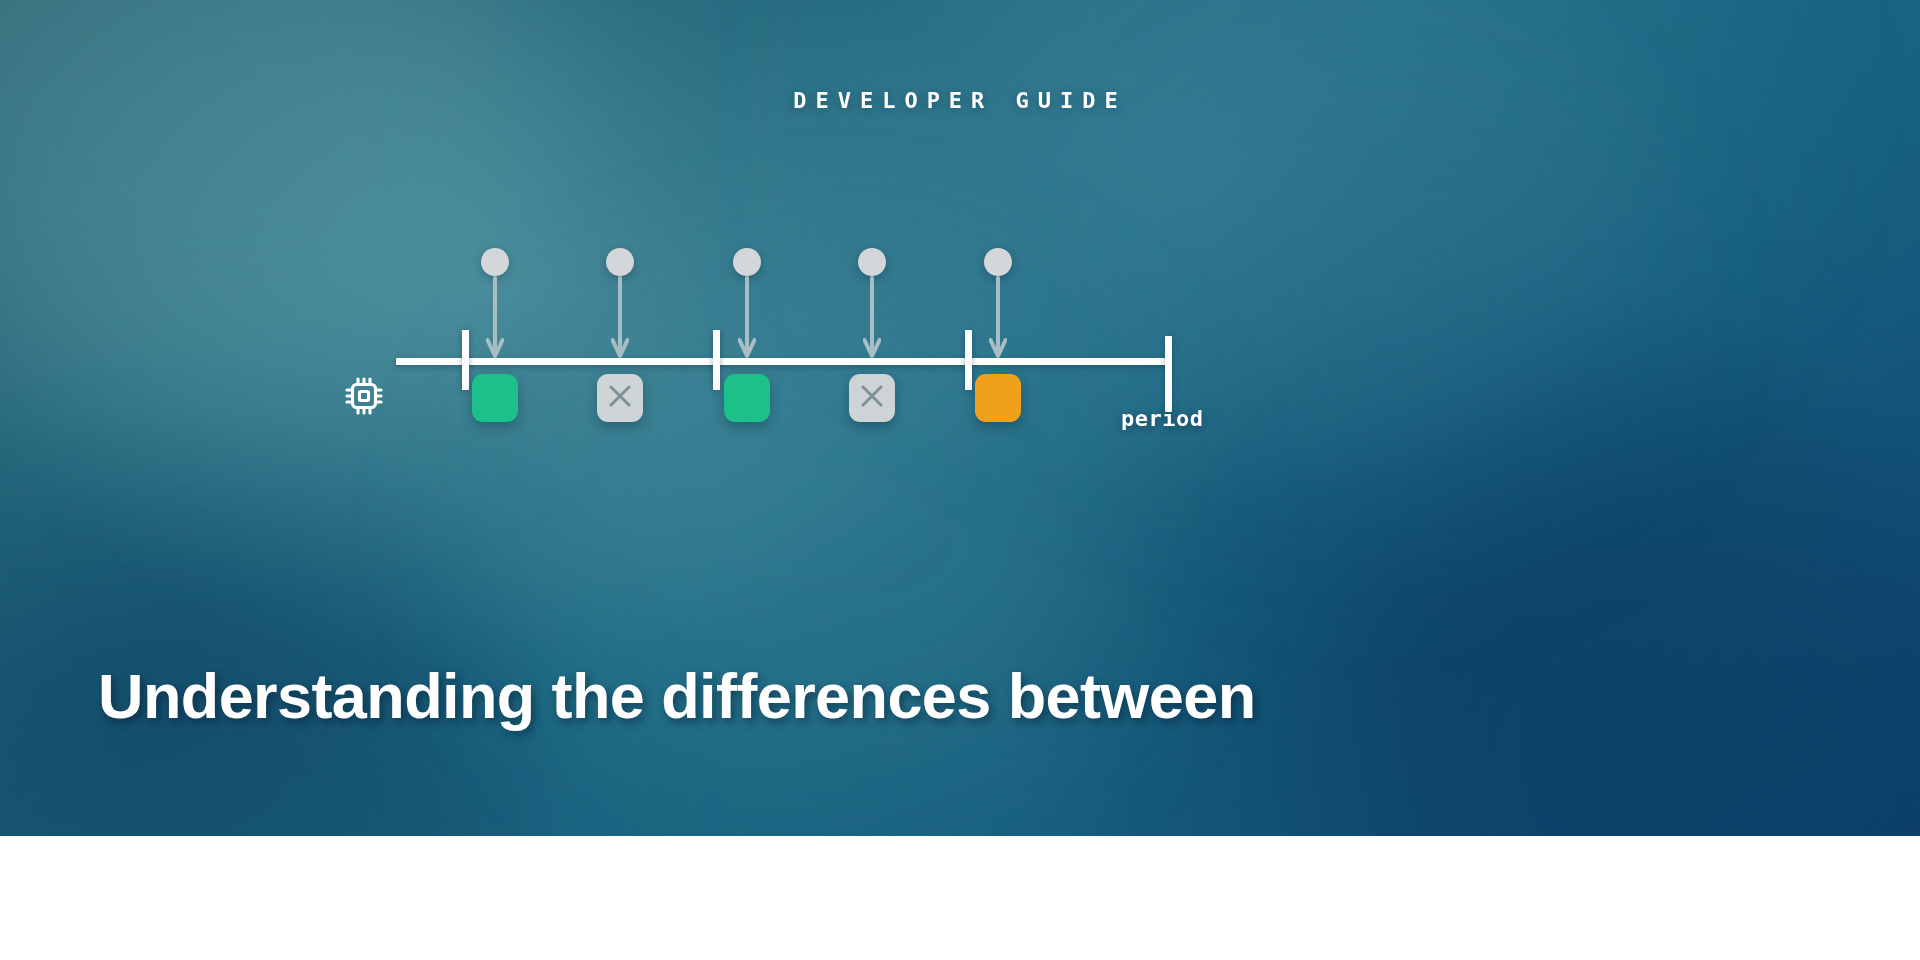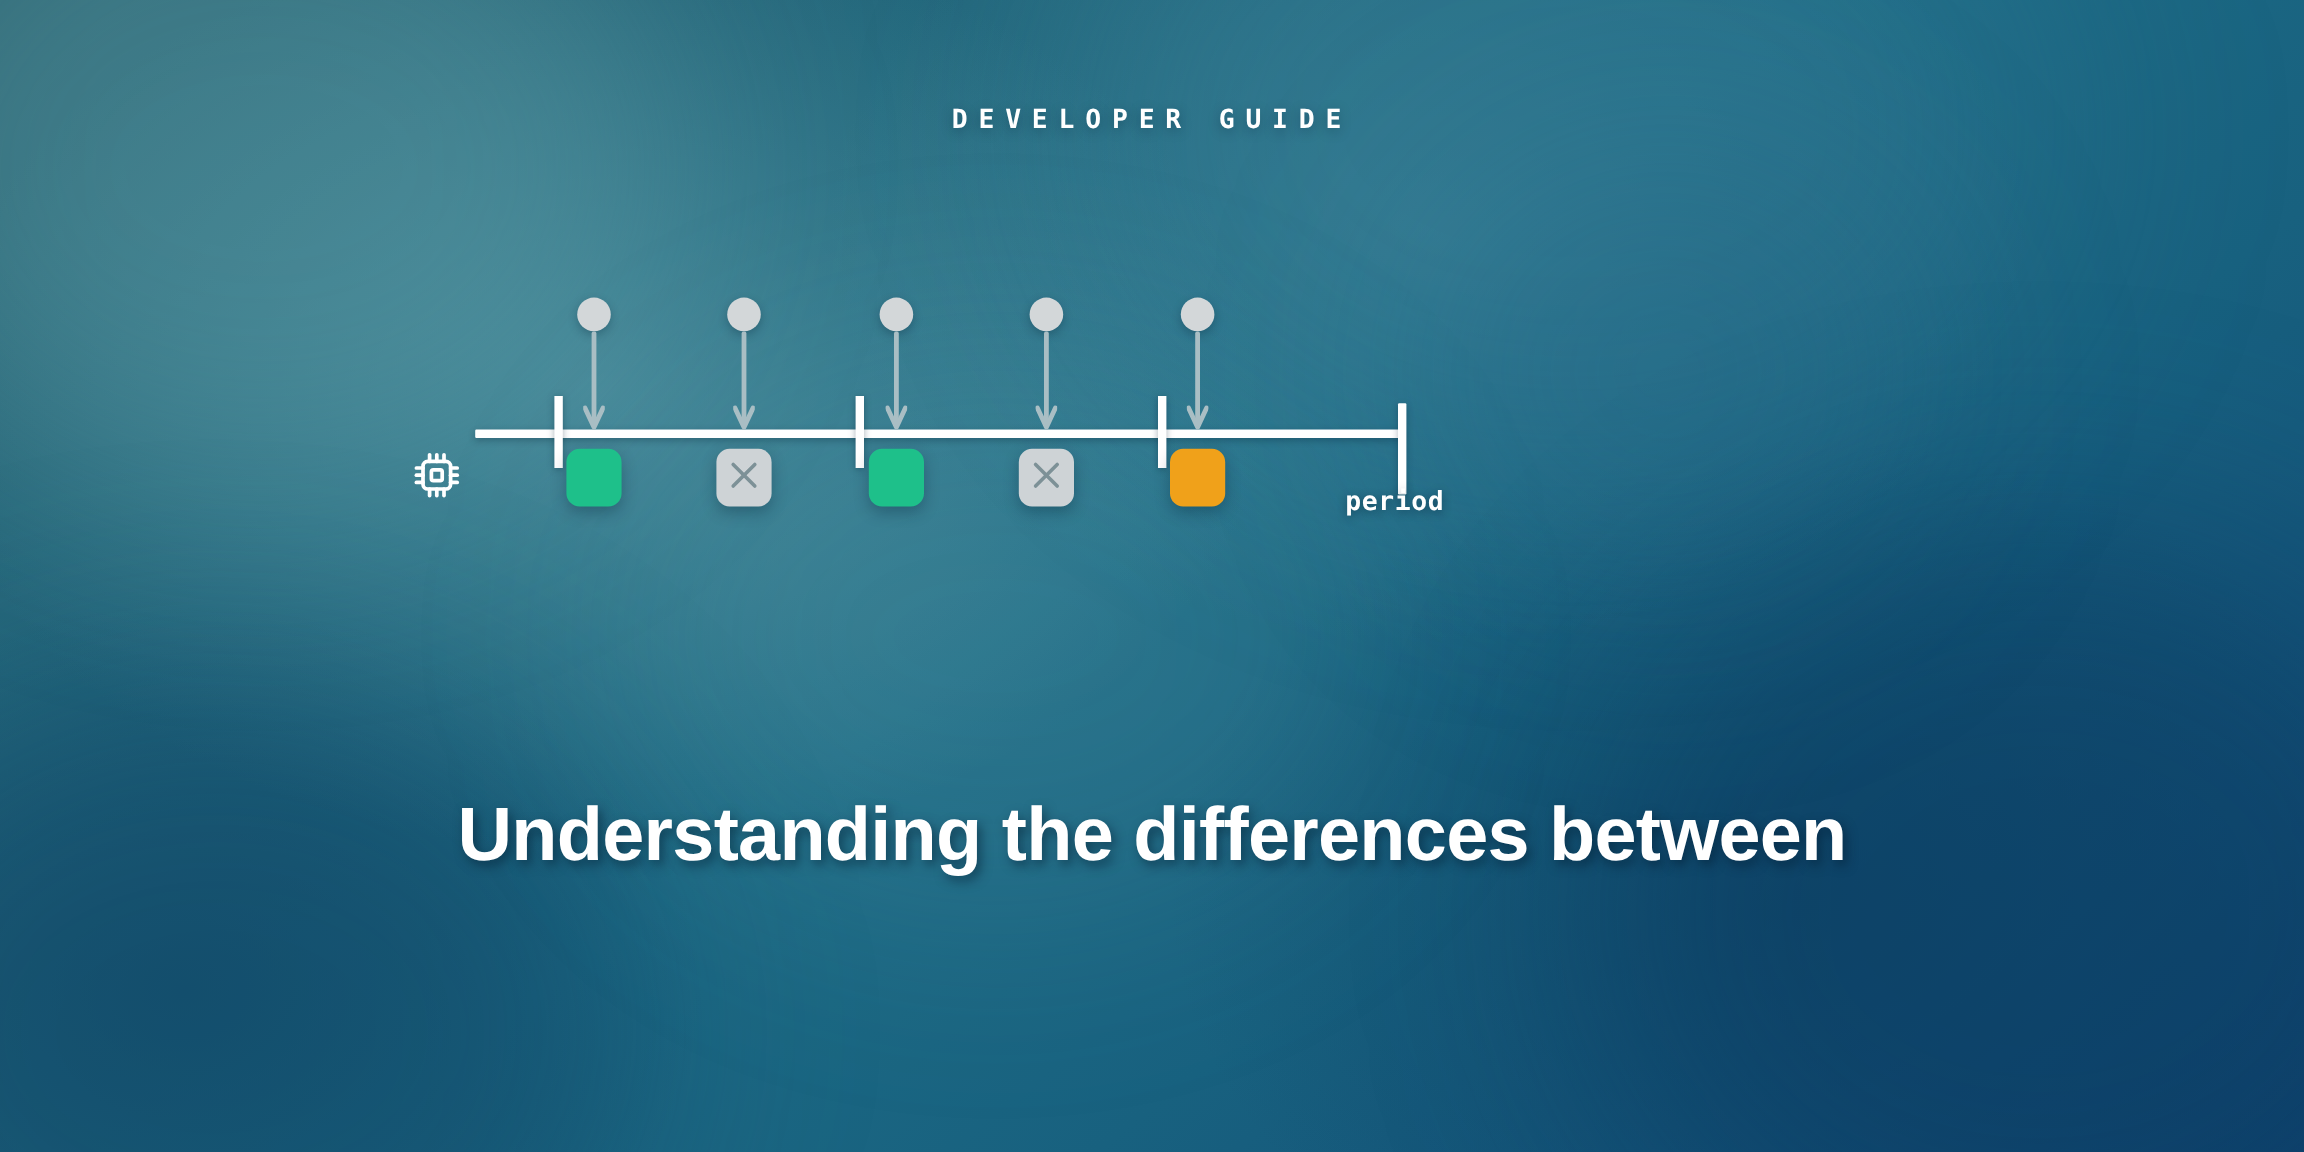--- a/index.html
+++ b/index.html
@@ -6,21 +6,21 @@
 
   html, body {
     width:1920px; height:960px;
     overflow:hidden;
     font-family:"Liberation Sans", sans-serif;
   }
 
   
   #stage {
     position:relative;
-    width:1920px; height:960px;
+    width:1920px; height:836px;
     background:
       radial-gradient(900px 620px at 26% 34%, rgba(96,160,172,0.55) 0%, rgba(96,160,172,0.0) 62%),
       radial-gradient(760px 520px at 62% 20%, rgba(84,150,166,0.38) 0%, rgba(84,150,166,0.0) 66%),
       radial-gradient(820px 600px at 78% 78%, rgba(12,62,96,0.55) 0%, rgba(12,62,96,0.0) 64%),
       radial-gradient(700px 520px at 8% 86%, rgba(14,66,100,0.45) 0%, rgba(14,66,100,0.0) 62%),
       linear-gradient(142deg, #2c6573 0%, #23687d 26%, #1d6b85 48%, #18617f 68%, #13527a 86%, #0f4470 100%);
     overflow:hidden;
   }
   .blob { position:absolute; border-radius:50%; filter:blur(90px); pointer-events:none; }
   .blob.b1 { left:-120px; top:-140px;  width:680px; height:560px; background:rgba(110,172,180,0.30); }
@@ -109,22 +109,22 @@
     font-family:"DejaVu Sans Mono","Liberation Mono",monospace;
     font-size:22px; font-weight:700;
     letter-spacing:0.5px;
     text-shadow:0 2px 8px rgba(0,25,45,0.45);
   }
 
   
   #title-block {
     position:absolute;
     left:0; right:0; top:648px;
-    text-align:center;
-    padding:0 72px;
+    text-align:left;
+    padding:0 98px;
   }
   .title-line {
     color:#ffffff;
     font-family:"Liberation Sans", sans-serif;
     font-size:63px;
     font-weight:700;
     line-height:96px;
     letter-spacing:-0.6px;
     text-shadow:3px 4px 9px rgba(0,24,44,0.50);
     white-space:nowrap;

